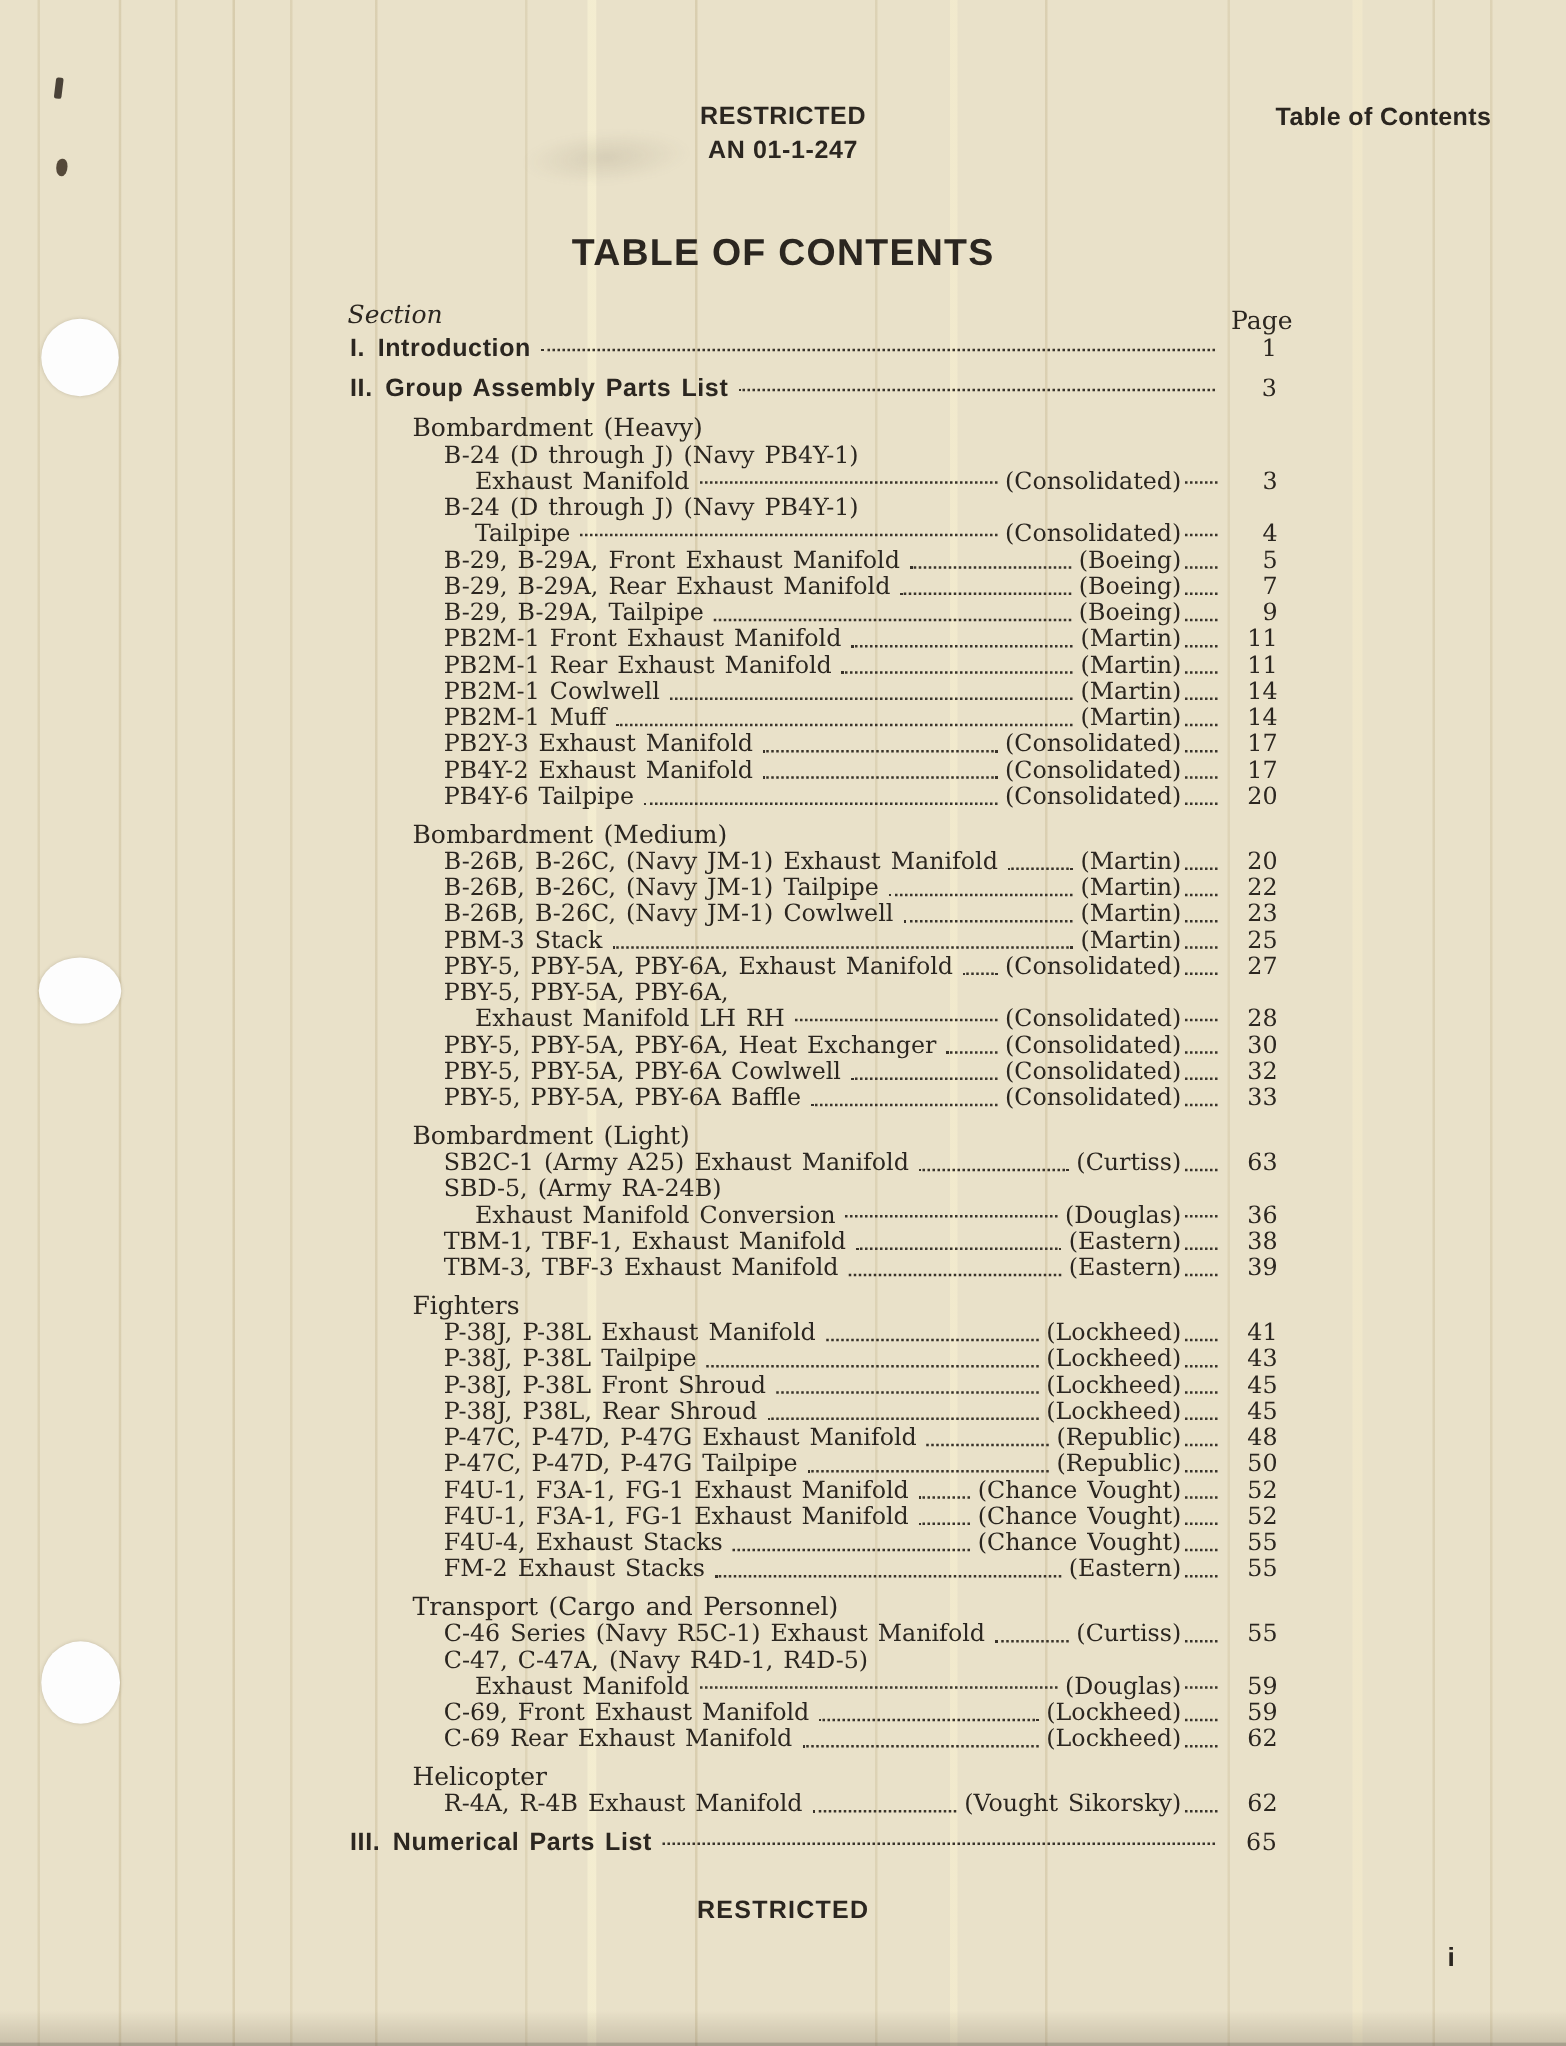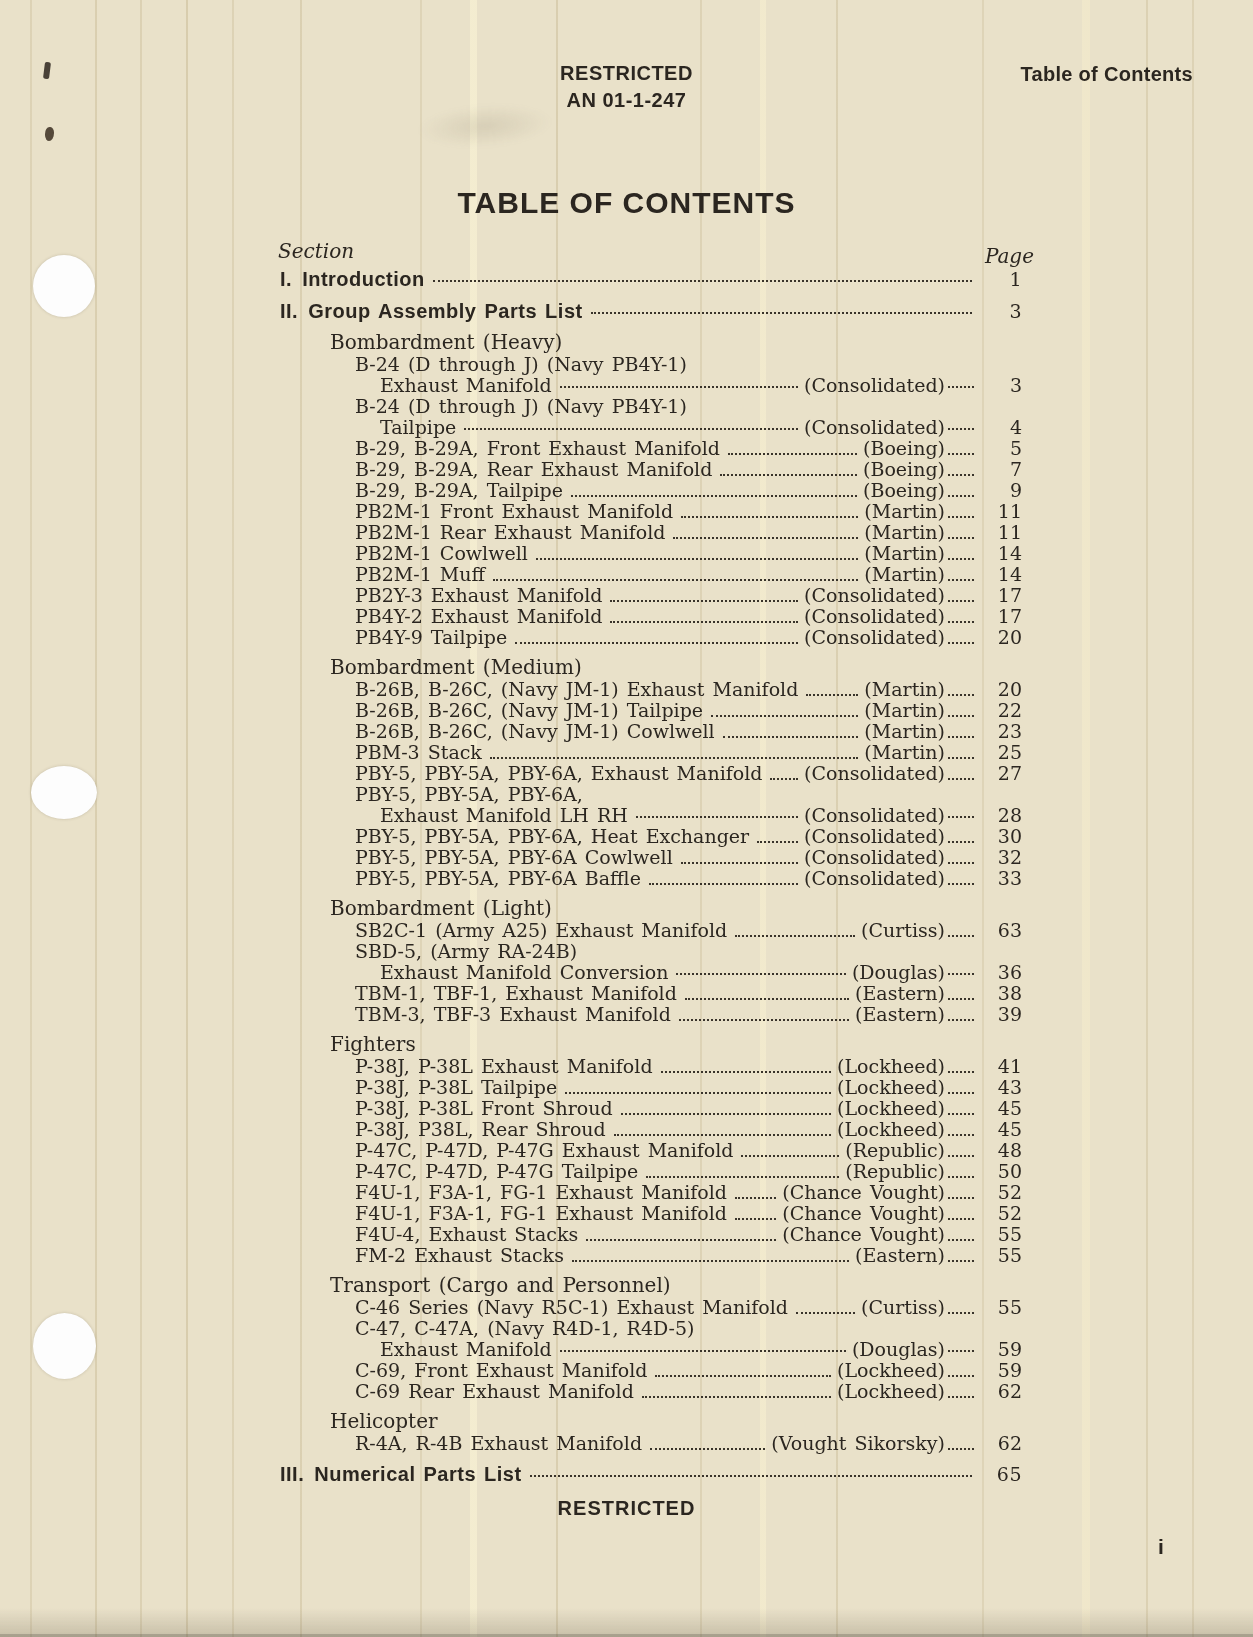--- a/index.html
+++ b/index.html
@@ -44,31 +44,31 @@
   .hole2 { left:31px; top:766px; width:66px; height:53px; }
   .hole3 { left:33px; top:1313px; width:63px; height:66px; }
   .ink1 { position:absolute; left:44px; top:62px; width:6px; height:17px;
     background:#4a4238; border-radius:2px; transform:rotate(7deg); }
   .ink2 { position:absolute; left:45px; top:127px; width:9px; height:14px;
     background:#55493a; border-radius:50% 40% 55% 45%; }
   .smudge { position:absolute; left:415px; top:104px; width:140px; height:44px;
     background:radial-gradient(ellipse at center, rgba(120,110,88,.16), transparent 68%);
     filter:blur(2px); transform:rotate(-4deg); }
 
-  .gothic { font-family:"Liberation Sans", sans-serif; font-weight:bold; }
+  .gothic { font-family:"Liberation Sans", sans-serif; font-weight:bold;margin-top:20px; }
 
   .hdr-center { position:absolute; top:60px; left:0; right:0; text-align:center;
     font-size:20px; line-height:27px; letter-spacing:.5px; }
   .corner { position:absolute; top:63px; right:60px; font-size:20px; letter-spacing:.3px; }
   .doc-title { position:absolute; top:186px; left:0; right:0; text-align:center;
     font-size:30px; letter-spacing:1px; margin:0; }
   .lbl-section { position:absolute; top:239px; left:278px;
     font-style:italic; font-size:20px; }
   .lbl-page { position:absolute; top:244px; right:219px;
-    font-style:italic; font-size:20px; }
+    font-size:20px; }
 
   .toc { position:absolute; top:268px; left:280px; width:742px; }
   .row { display:flex; align-items:baseline; height:21px; line-height:21px;
     font-size:19px; word-spacing:2px; }
   .row.grp { padding-left:50px; font-size:20px; margin-top:9px; height:22px;text-align:center; }
   .row.itm { padding-left:75px;align-items:flex-end; }
   .row.cnt { padding-left:100px; }
   .row.sec { font-family:"Liberation Sans", sans-serif; font-weight:bold;
     font-size:20px; letter-spacing:.5px; height:23px; line-height:23px; }
   .toc .row.sec { margin-top:9px; }
@@ -220,21 +220,21 @@
       <div class="row itm">
 
     <span class="title">PB4Y-2 Exhaust Manifold</span>
     <span class="lead1"></span>
     <span class="mfr">(Consolidated)</span>
     <span class="lead2"></span>
     <span class="pg">17</span>
   </div>
       <div class="row itm">
 
-    <span class="title">PB4Y-9 Tailpipe</span>
+    <span class="title">PB4Y-6 Tailpipe</span>
     <span class="lead1"></span>
     <span class="mfr">(Consolidated)</span>
     <span class="lead2"></span>
     <span class="pg">20</span>
   </div>
       <div class="row grp">
 
     <span class="title">Bombardment (Medium)</span>
 
   </div>

